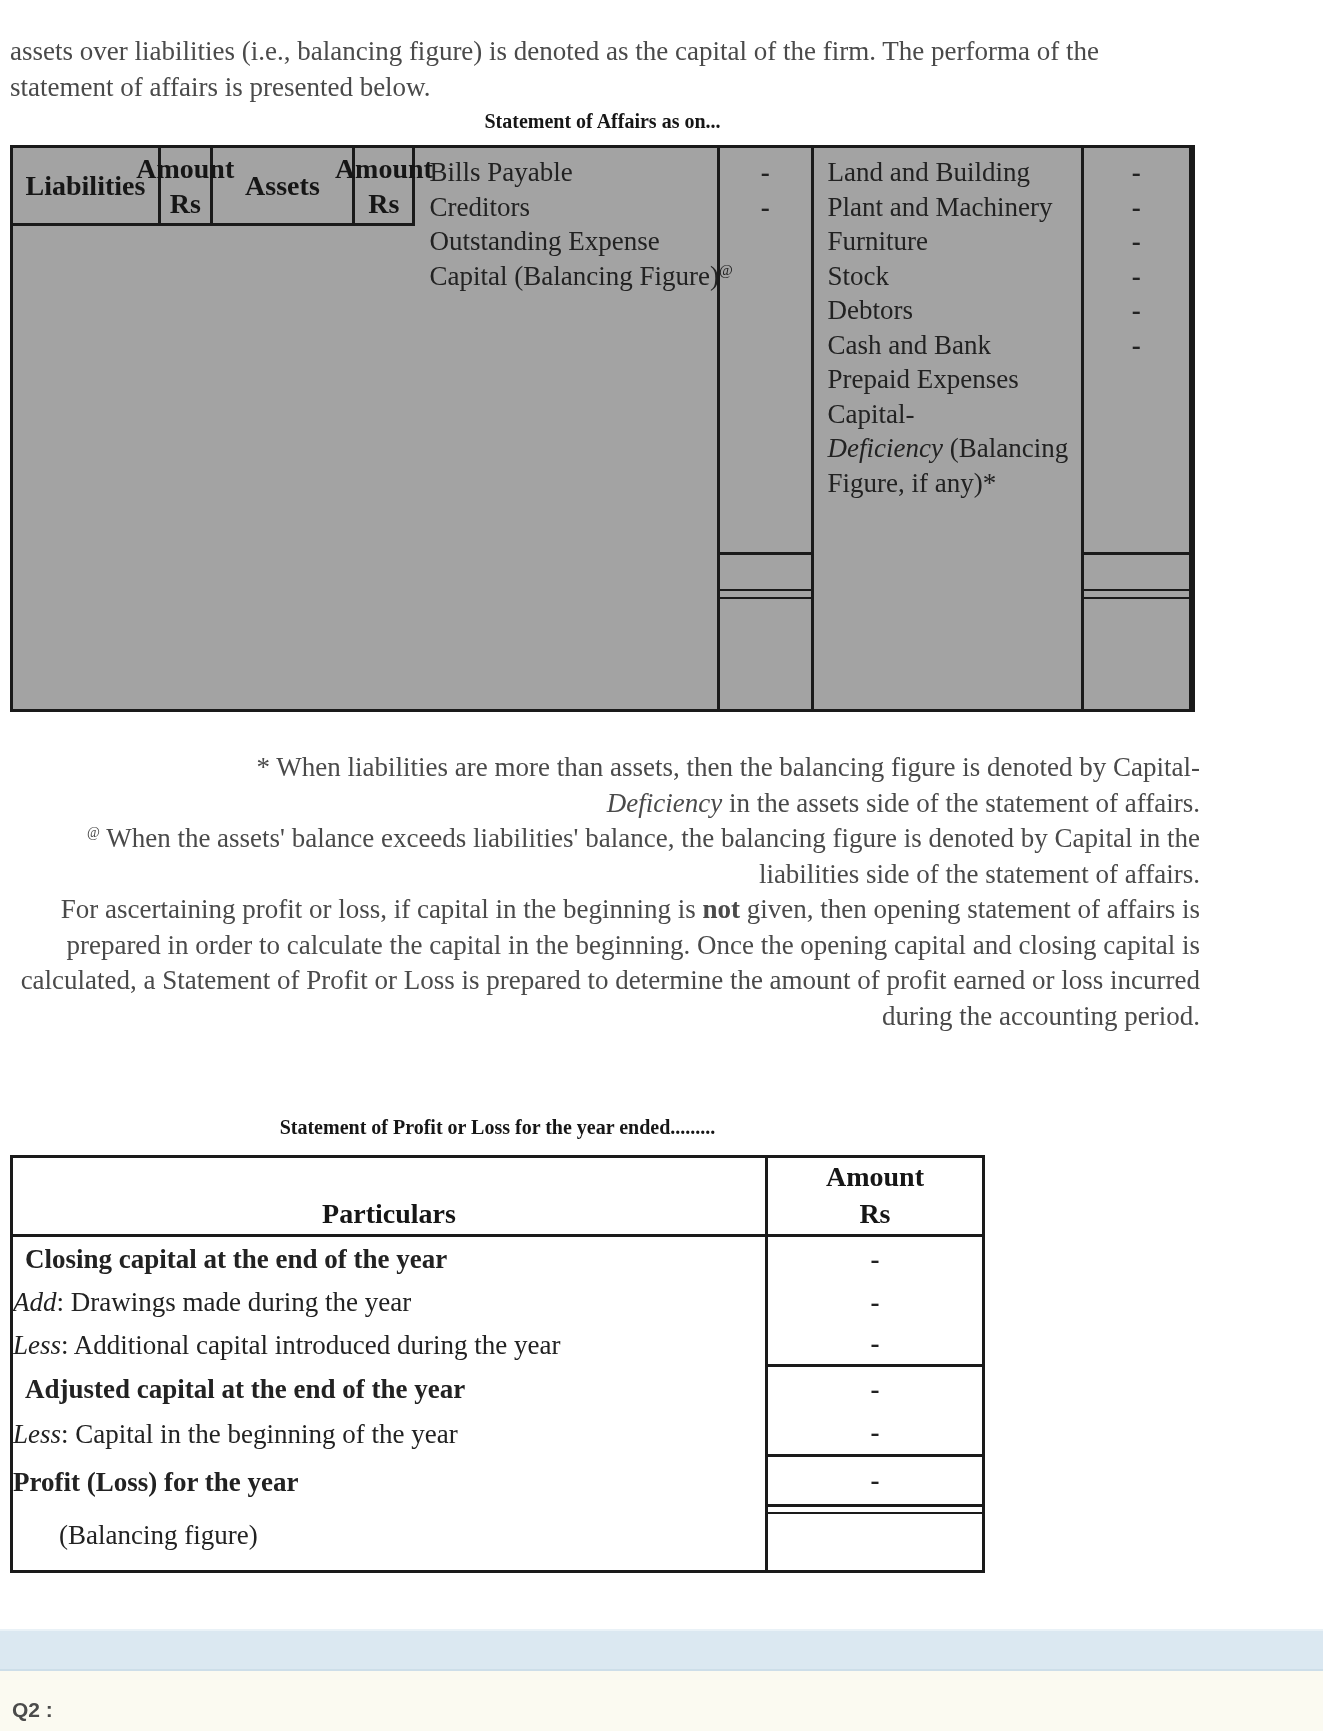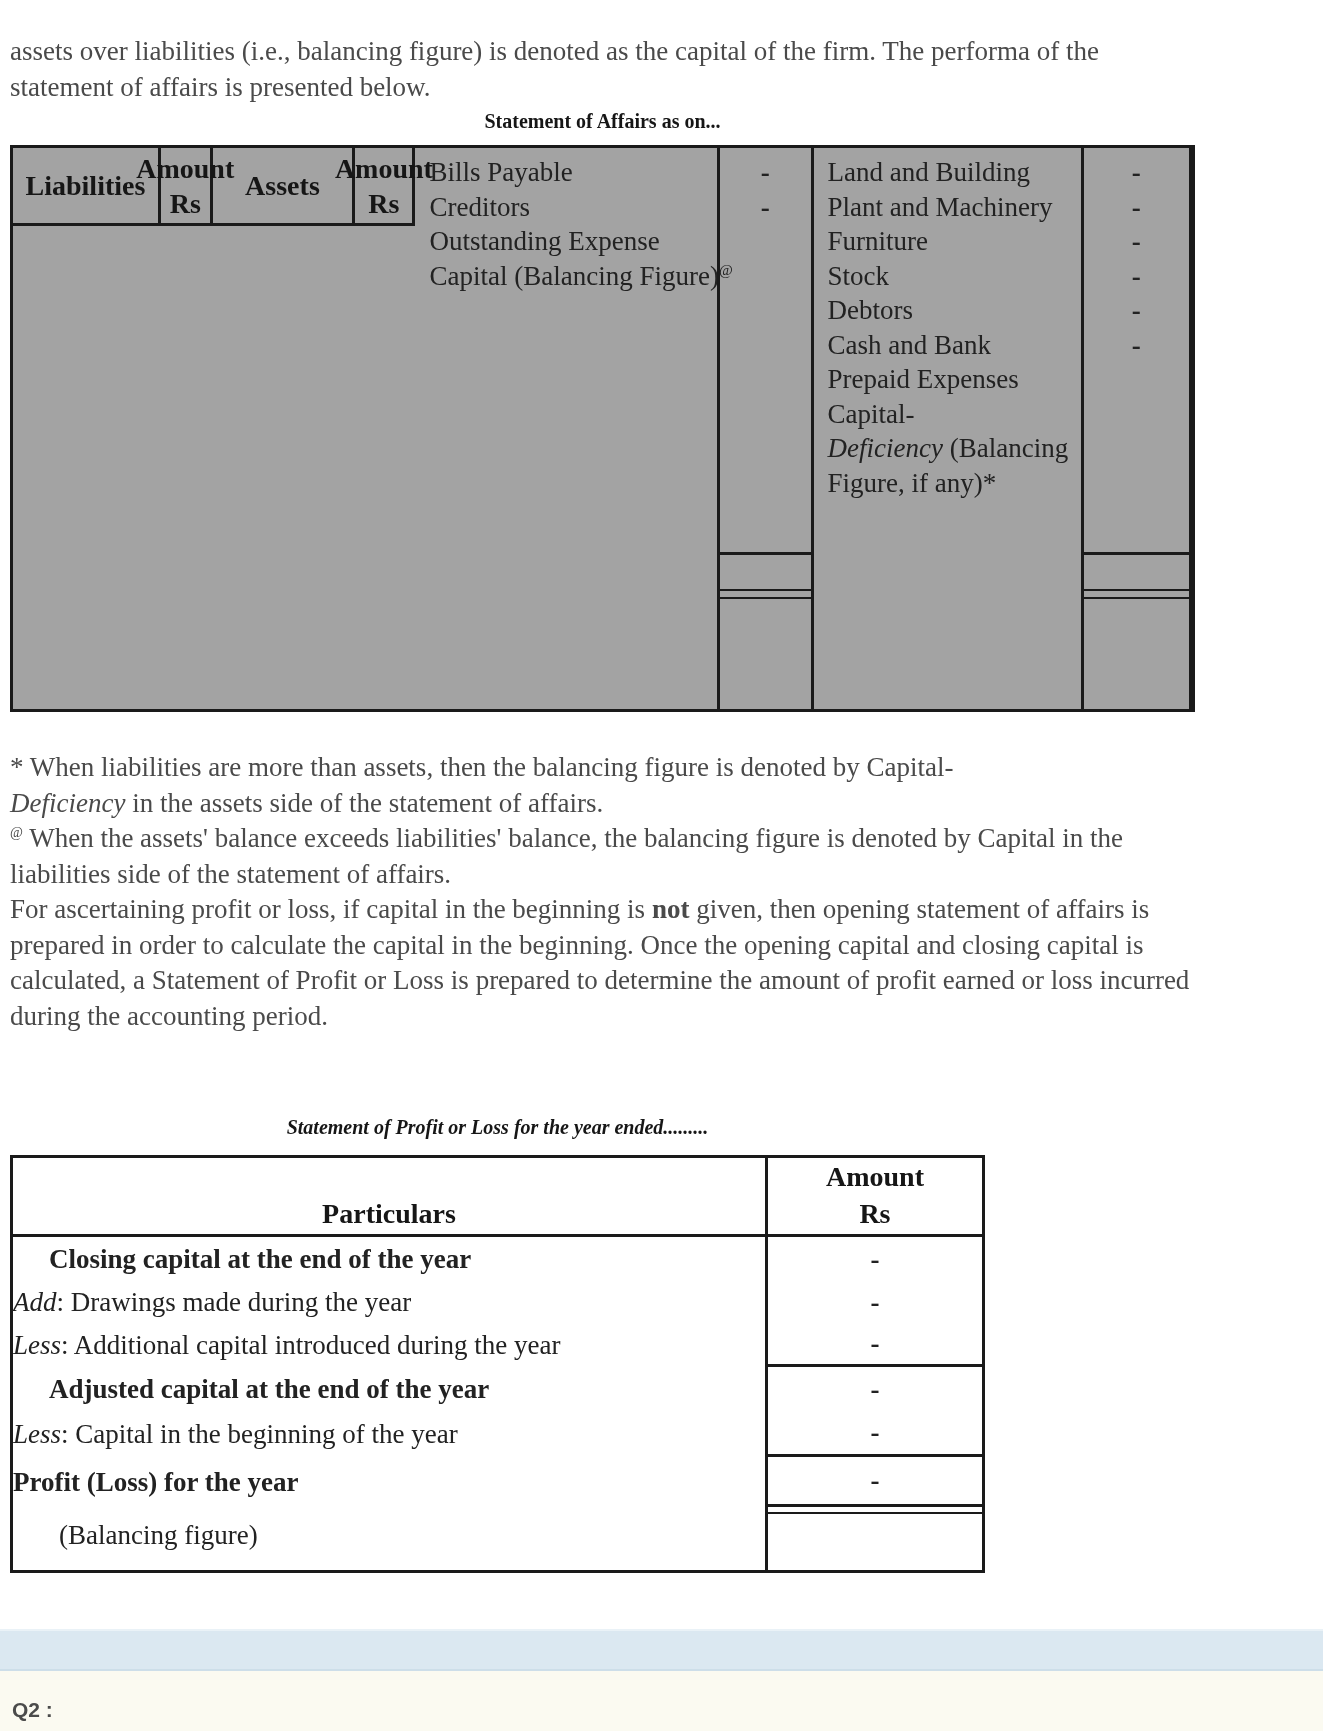--- a/index.html
+++ b/index.html
@@ -4,30 +4,30 @@
 <style>
   html,body{margin:0;padding:0;}
   body{
     width:1323px;height:1731px;background:#ffffff;position:relative;overflow:hidden;
     font-family:"Liberation Serif", serif;color:#1d1d1d;
   }
   .abs{position:absolute;}
   
   .para{font-size:27px;line-height:35.5px;color:#4a4a4a;}
   .intro{left:10px;top:2px;width:1190px;margin-top:32px;}
-  .notes{left:10px;top:750px;width:1190px;}
+  .notes{left:10px;top:750px;width:1190px;text-align:right;}
   .notes p{margin:0;}
   .it{font-style:italic;}
   .bd{font-weight:bold;}
   sup.mark{font-size:15px;vertical-align:super;line-height:0;}
   sup.mark-sm{font-size:14px;vertical-align:super;line-height:0;}
   
   .tbl-title{font-weight:bold;font-size:20px;color:#161616;text-align:center;}
   .title1{left:10px;top:110px;width:1185px;}
-  .title2{left:10px;top:1116px;width:975px;font-style:italic;}
+  .title2{left:10px;top:1116px;width:975px;}
   
   .t1{left:10px;top:145px;width:1185px;height:567px;border:3px solid #1a1a1a;
       box-sizing:border-box;display:flex;flex-direction:row;background:#a3a3a3;}
   .t1-header{display:flex;height:78px;flex:none;}
   .t1-header .hc{box-sizing:border-box;border-bottom:3px solid #1a1a1a;
       display:flex;flex-direction:column;justify-content:center;align-items:center;
       font-weight:bold;font-size:28px;color:#161616;line-height:35px;}
   .t1-body{display:flex;flex:1;min-height:0;}
   .c1{width:36%;}  .c2{width:13.6%;} .c3{width:34.7%;} .c4{width:15.7%;}
   .vline{border-left:3px solid #1a1a1a;border-right:3px solid #1a1a1a;box-sizing:border-box;}
@@ -55,21 +55,21 @@
   .t2row .am{width:22.4%;box-sizing:border-box;border-left:3px solid #1a1a1a;
       display:flex;align-items:center;justify-content:center;font-size:27px;color:#222;}
   .r44{height:44px;} .r42{height:42px;} .r46{height:46px;} .r50{height:50px;}
   .bline .am{border-bottom:3px solid #1a1a1a;}
   .t2-spacer{display:flex;height:7px;flex:none;}
   .t2-spacer .sp-l{flex:1;}
   .t2-spacer .sp-a{width:22.4%;box-sizing:border-box;border-left:3px solid #1a1a1a;border-bottom:2px solid #1a1a1a;}
   .t2-last{display:flex;flex:1;}
   .t2-last .pl{flex:1;display:flex;align-items:flex-start;font-size:27px;color:#222;box-sizing:border-box;padding-top:6px;}
   .t2-last .am{width:22.4%;box-sizing:border-box;border-left:3px solid #1a1a1a;}
-  .ind1{padding-left:36px;} .ind2{} .ind3{padding-left:46px;}
+  .ind1{padding-left:12px;} .ind2{} .ind3{padding-left:46px;}
   
   .blue-band{left:0;top:1629px;width:1323px;height:42px;background:#dbe8f1;
       border-top:2px solid #eaf2f7;border-bottom:2px solid #cddee9;box-sizing:border-box;}
   .cream-strip{left:0;top:1671px;width:1323px;height:60px;background:#fbfaf1;}
   .q2{left:12px;top:1698px;font-family:"Liberation Sans", sans-serif;font-weight:bold;
       font-size:21px;color:#4b4b4b;}
 </style>
 </head>
 <body>
 

